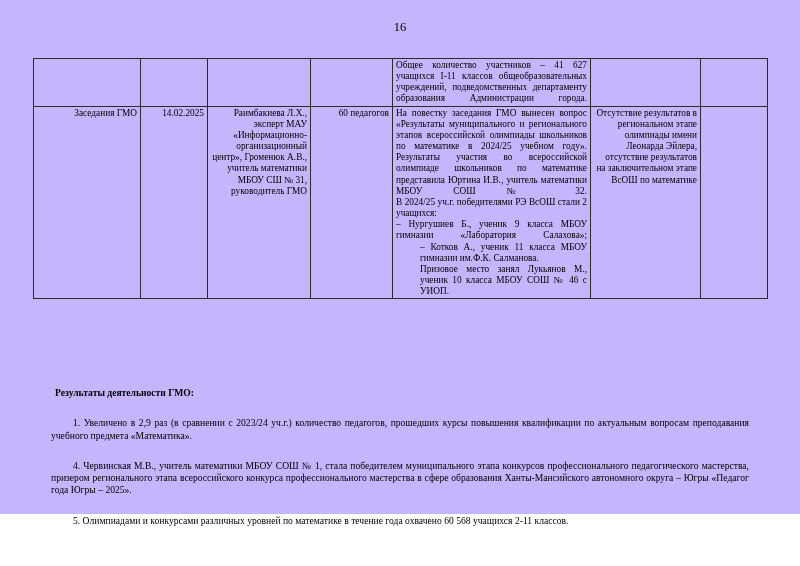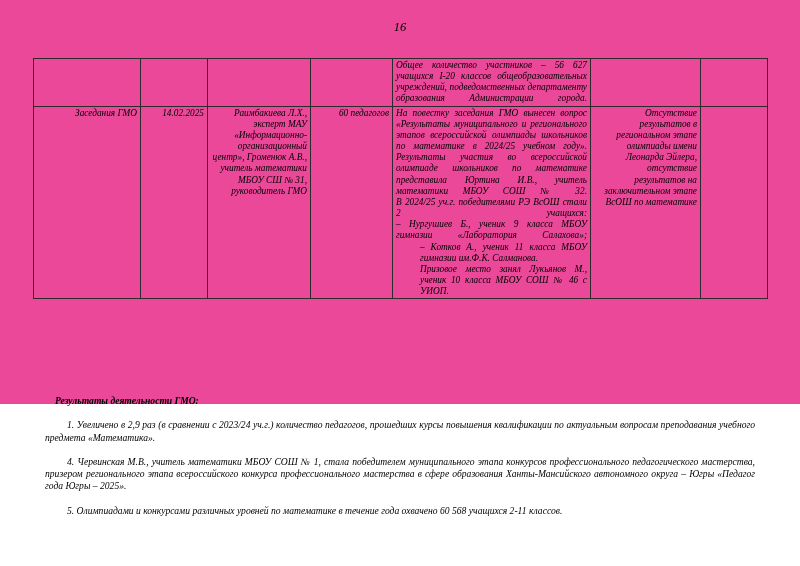--- a/index.html
+++ b/index.html
@@ -10,23 +10,22 @@
   body {
     width: 800px;
     height: 566px;
     font-family: "Liberation Serif", "DejaVu Serif", serif;
     color: #000000;
     overflow: hidden;
   }
   .page {
     position: relative;
     width: 800px;
-    height: 404px;
-    background: #ec4899;
-    font-style: italic;
+    height: 514px;
+    background: #c4b5fd;
   }
   .page-number {
     position: absolute;
     top: 20px;
     left: 0;
     width: 800px;
     text-align: center;
     font-size: 12.5px;
     line-height: 14px;
   }
@@ -62,24 +61,24 @@
     position: absolute;
     left: 33px;
     top: 379px;
     width: 734px;
     font-size: 9.6px;
     line-height: 12.3px;
   }
   .notes .heading {
     font-weight: bold;
     text-indent: 22px;
-    margin: 16px 0 0 0;
+    margin: 8px 0 0 0;
   }
   .notes p {
-    margin: 12px;
+    margin: 18px;
     text-indent: 22px;
     text-align: justify;
     text-align-last: left;
   }
 </style>
 </head>
 <body>
 
 <div class="page">
 
@@ -94,21 +93,21 @@
         <col class="c5">
         <col class="c6">
         <col class="c7">
     </colgroup>
     <tbody>
       <tr>
         <td></td>
         <td></td>
         <td></td>
         <td></td>
-        <td class="just">Общее количество участников – 56 627 учащихся I-20 классов общеобразовательных учреждений, подведомственных департаменту образования Администрации города.</td>
+        <td class="just">Общее количество участников – 41 627 учащихся I-11 классов общеобразовательных учреждений, подведомственных департаменту образования Администрации города.</td>
         <td></td>
         <td></td>
       </tr>
       <tr>
         <td class="ctr cell-pad-top">Заседания ГМО</td>
         <td class="ctr cell-pad-top">14.02.2025</td>
         <td class="ctr cell-pad-top">Раимбакиева Л.Х., эксперт МАУ «Информационно-организационный центр», Громенюк А.В., учитель математики МБОУ СШ № 31, руководитель ГМО</td>
         <td class="ctr cell-pad-top">60 педагогов</td>
         <td class="cell-pad-top">
           <div class="just">На повестку заседания ГМО вынесен вопрос «Результаты муниципального и регионального этапов всероссийской олимпиады школьников по математике в 2024/25 учебном году». Результаты участия во всероссийской олимпиаде школьников по математике представила Юртина И.В., учитель математики МБОУ СОШ № 32.</div>

